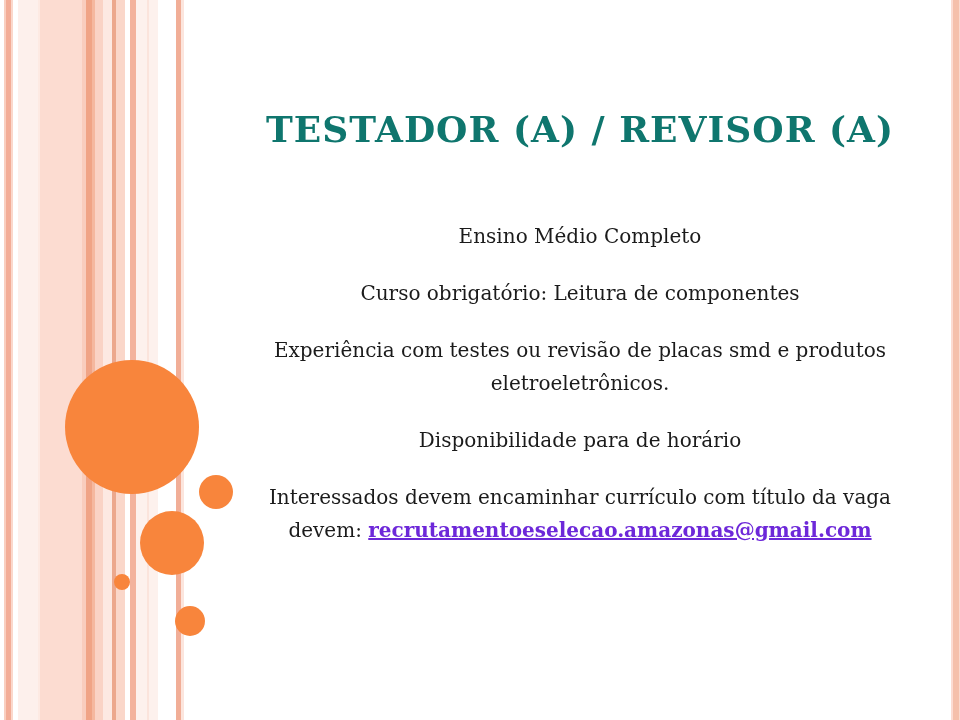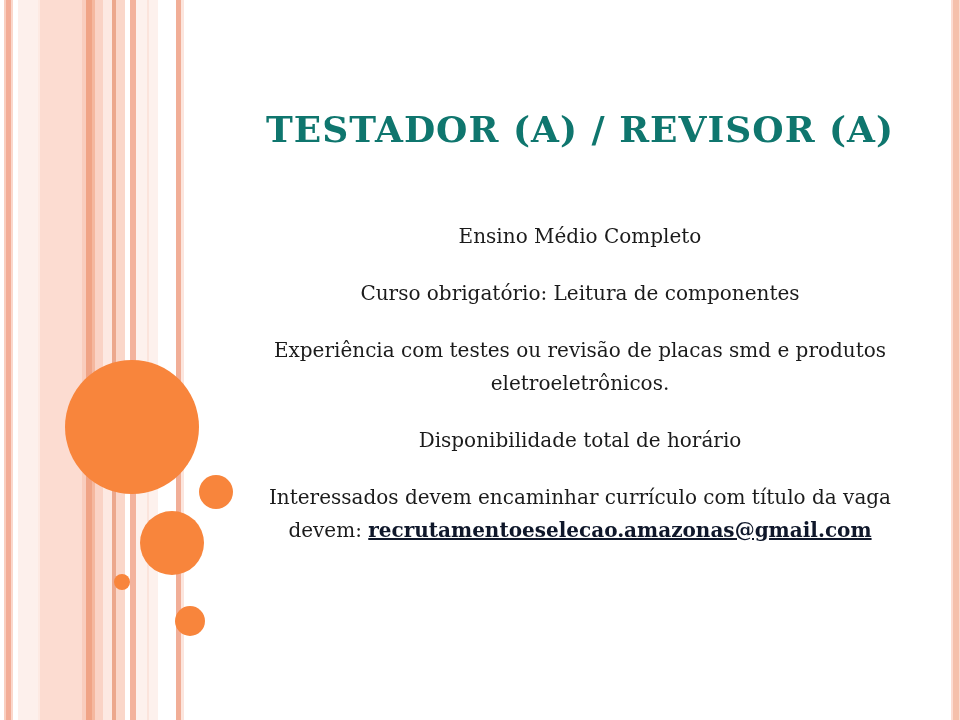--- a/index.html
+++ b/index.html
@@ -61,21 +61,21 @@
     color:#0f766e;font-weight:bold;font-size:36px;
     letter-spacing:1px;white-space:nowrap;
   }
   .bodytext{
     position:absolute;left:235px;width:690px;top:210px;
     text-align:center;color:#1b1b1b;
     font-size:20px;line-height:33px;margin-top:10px;
   }
   .bodytext p{margin:0 0 24px 0;}
   .email-link{
-    color:#0f172a;font-weight:bold;text-decoration:underline;cursor:pointer;
+    color:#6d28d9;font-weight:bold;text-decoration:underline;cursor:pointer;
   }
 </style>
 </head>
 <body>
 
 <div class="slide">
 
   <div class="stripes-left"></div>
   <div class="stripe-right"></div>
 
@@ -84,21 +84,21 @@
   <div class="circle c3"></div>
   <div class="circle c4"></div>
   <div class="circle c5"></div>
 
   <h1 class="title">TESTADOR (A) / REVISOR (A)</h1>
 
   <div class="bodytext">
     <p>Ensino Médio Completo</p>
     <p>Curso obrigatório: Leitura de componentes</p>
     <p>Experiência com testes ou revisão de placas smd e produtos eletroeletrônicos.</p>
-    <p>Disponibilidade total de horário</p>
+    <p>Disponibilidade para de horário</p>
     <p>
       <span>Interessados devem encaminhar currículo com título da vaga</span>
       <br>
       <span>devem: </span><a class="email-link">recrutamentoeselecao.amazonas@gmail.com</a>
     </p>
   </div>
 
 </div>
 
 </body></html>

